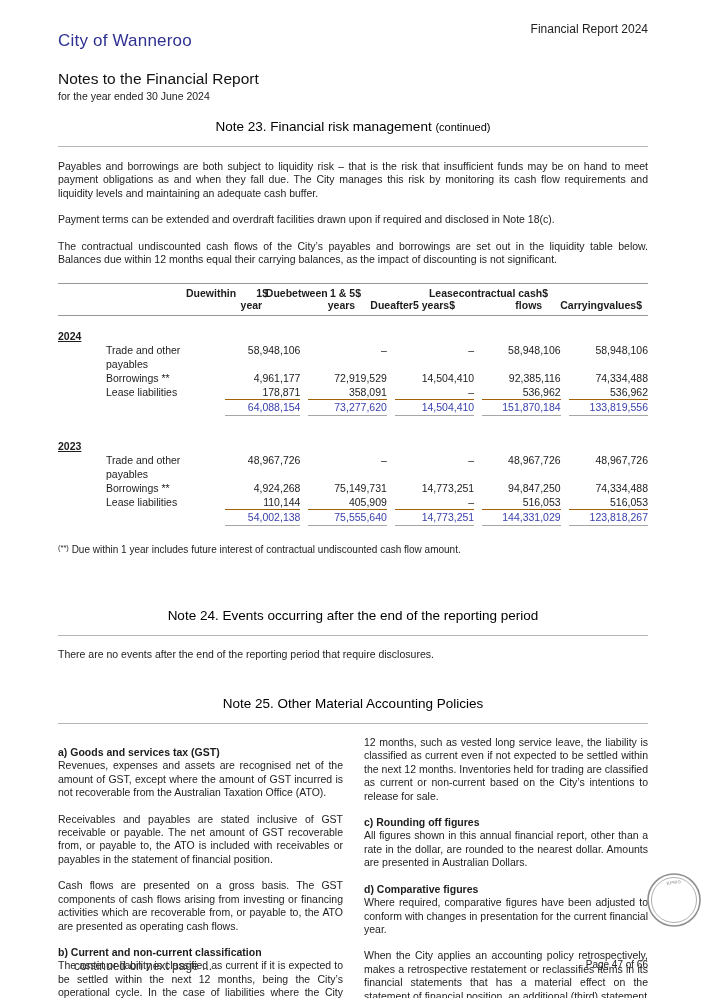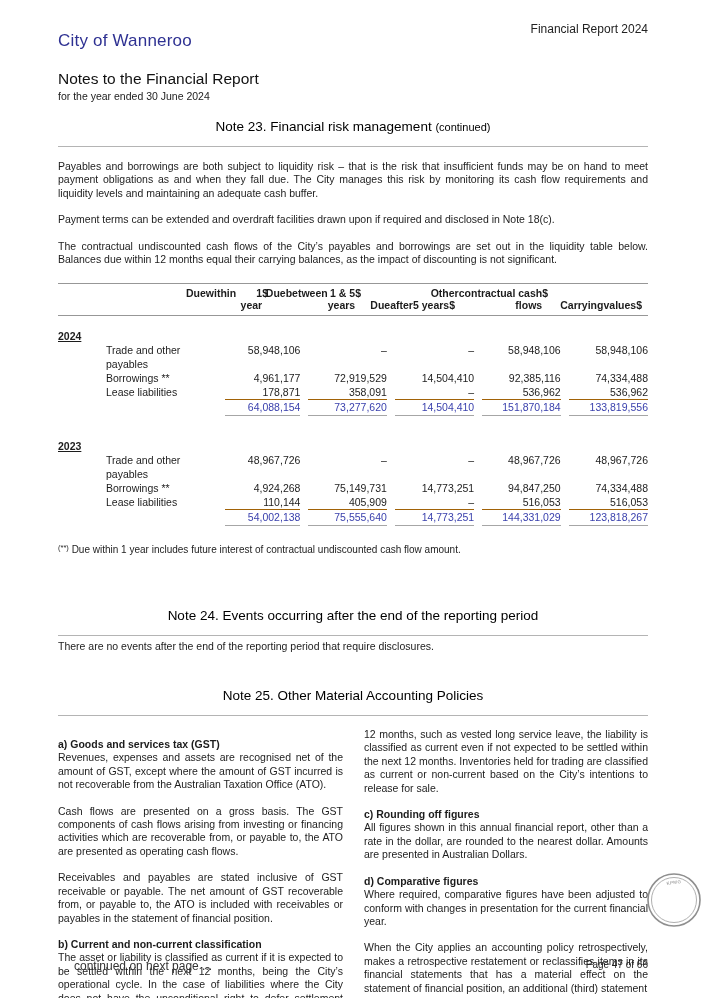--- a/index.html
+++ b/index.html
@@ -41,21 +41,21 @@
   .t-totals{ color:#3a41ad; }
   .t-totals .num{ border-bottom:1px solid #a6a6a6; padding-bottom:1px; }
   .t-group-gap{ height:10px; }
 
   .footnote{ margin-top:17px; font-size:10px; color:#1c1c1c; }
   .footnote .mark{ font-size:7.5px; vertical-align:3px; }
 
   .n24{ margin-top:51px; }
   .n25{ margin-top:33px; }
   .r2{ margin-top:10px; }
-  .after-rule-para{ margin-top:4px; }
+  .after-rule-para{ margin-top:12px; }
 
   .two-col{ display:flex; margin-top:12px; }
   .col-l{ width:285px; }
   .col-r{ width:284px; margin-left:21px; }
   .sec-h{ font-weight:bold; font-size:10.5px; line-height:13.4px;margin-top:10px; }
   .col-para{ margin-bottom:13px; }
   .col-para:last-child{ margin-bottom:0; }
 
   .footer-left{ position:absolute; left:74px; top:959px; font-size:12px; color:#333; }
   .footer-right{ position:absolute; right:57px; top:959px; font-size:10px; color:#222; }
@@ -102,21 +102,21 @@
         <span>1 &amp; 5 years</span>
         <span>$</span>
       </div>
       <div class="num c3 th">
         <span>Due</span>
         <span>after</span>
         <span>5 years</span>
         <span>$</span>
       </div>
       <div class="num c4 th">
-        <span>Other</span>
+        <span>Lease</span>
         <span>contractual</span>
         <span>cash flows</span>
         <span>$</span>
       </div>
       <div class="num c5 th">
         <span>Carrying</span>
         <span>values</span>
         <span>$</span>
       </div>
     </div>
@@ -202,22 +202,22 @@
   <div class="rule r2"></div>
   <div class="para after-rule-para">There are no events after the end of the reporting period that require disclosures.</div>
 
   <div class="note-heading n25">Note 25. Other Material Accounting Policies</div>
   <div class="rule r2"></div>
 
   <div class="two-col">
     <div class="col-l">
       <div class="sec-h">a) Goods and services tax (GST)</div>
       <div class="para col-para">Revenues, expenses and assets are recognised net of the amount of GST, except where the amount of GST incurred is not recoverable from the Australian Taxation Office (ATO).</div>
+      <div class="para col-para">Receivables and payables are stated inclusive of GST receivable or payable. The net amount of GST recoverable from, or payable to, the ATO is included with receivables or payables in the statement of financial position.</div>
       <div class="para col-para">Cash flows are presented on a gross basis. The GST components of cash flows arising from investing or financing activities which are recoverable from, or payable to, the ATO are presented as operating cash flows.</div>
-      <div class="para col-para">Receivables and payables are stated inclusive of GST receivable or payable. The net amount of GST recoverable from, or payable to, the ATO is included with receivables or payables in the statement of financial position.</div>
       <div class="sec-h">b) Current and non-current classification</div>
       <div class="para col-para">The asset or liability is classified as current if it is expected to be settled within the next 12 months, being the City’s operational cycle. In the case of liabilities where the City does not have the unconditional right to defer settlement beyond</div>
     </div>
     <div class="col-r">
       <div class="para col-para">12 months, such as vested long service leave, the liability is classified as current even if not expected to be settled within the next 12 months. Inventories held for trading are classified as current or non-current based on the City’s intentions to release for sale.</div>
       <div class="sec-h">c) Rounding off figures</div>
       <div class="para col-para">All figures shown in this annual financial report, other than a rate in the dollar, are rounded to the nearest dollar. Amounts are presented in Australian Dollars.</div>
       <div class="sec-h">d) Comparative figures</div>
       <div class="para col-para">Where required, comparative figures have been adjusted to conform with changes in presentation for the current financial year.</div>
       <div class="para col-para">When the City applies an accounting policy retrospectively, makes a retrospective restatement or reclassifies items in its financial statements that has a material effect on the statement of financial position, an additional (third) statement</div>

